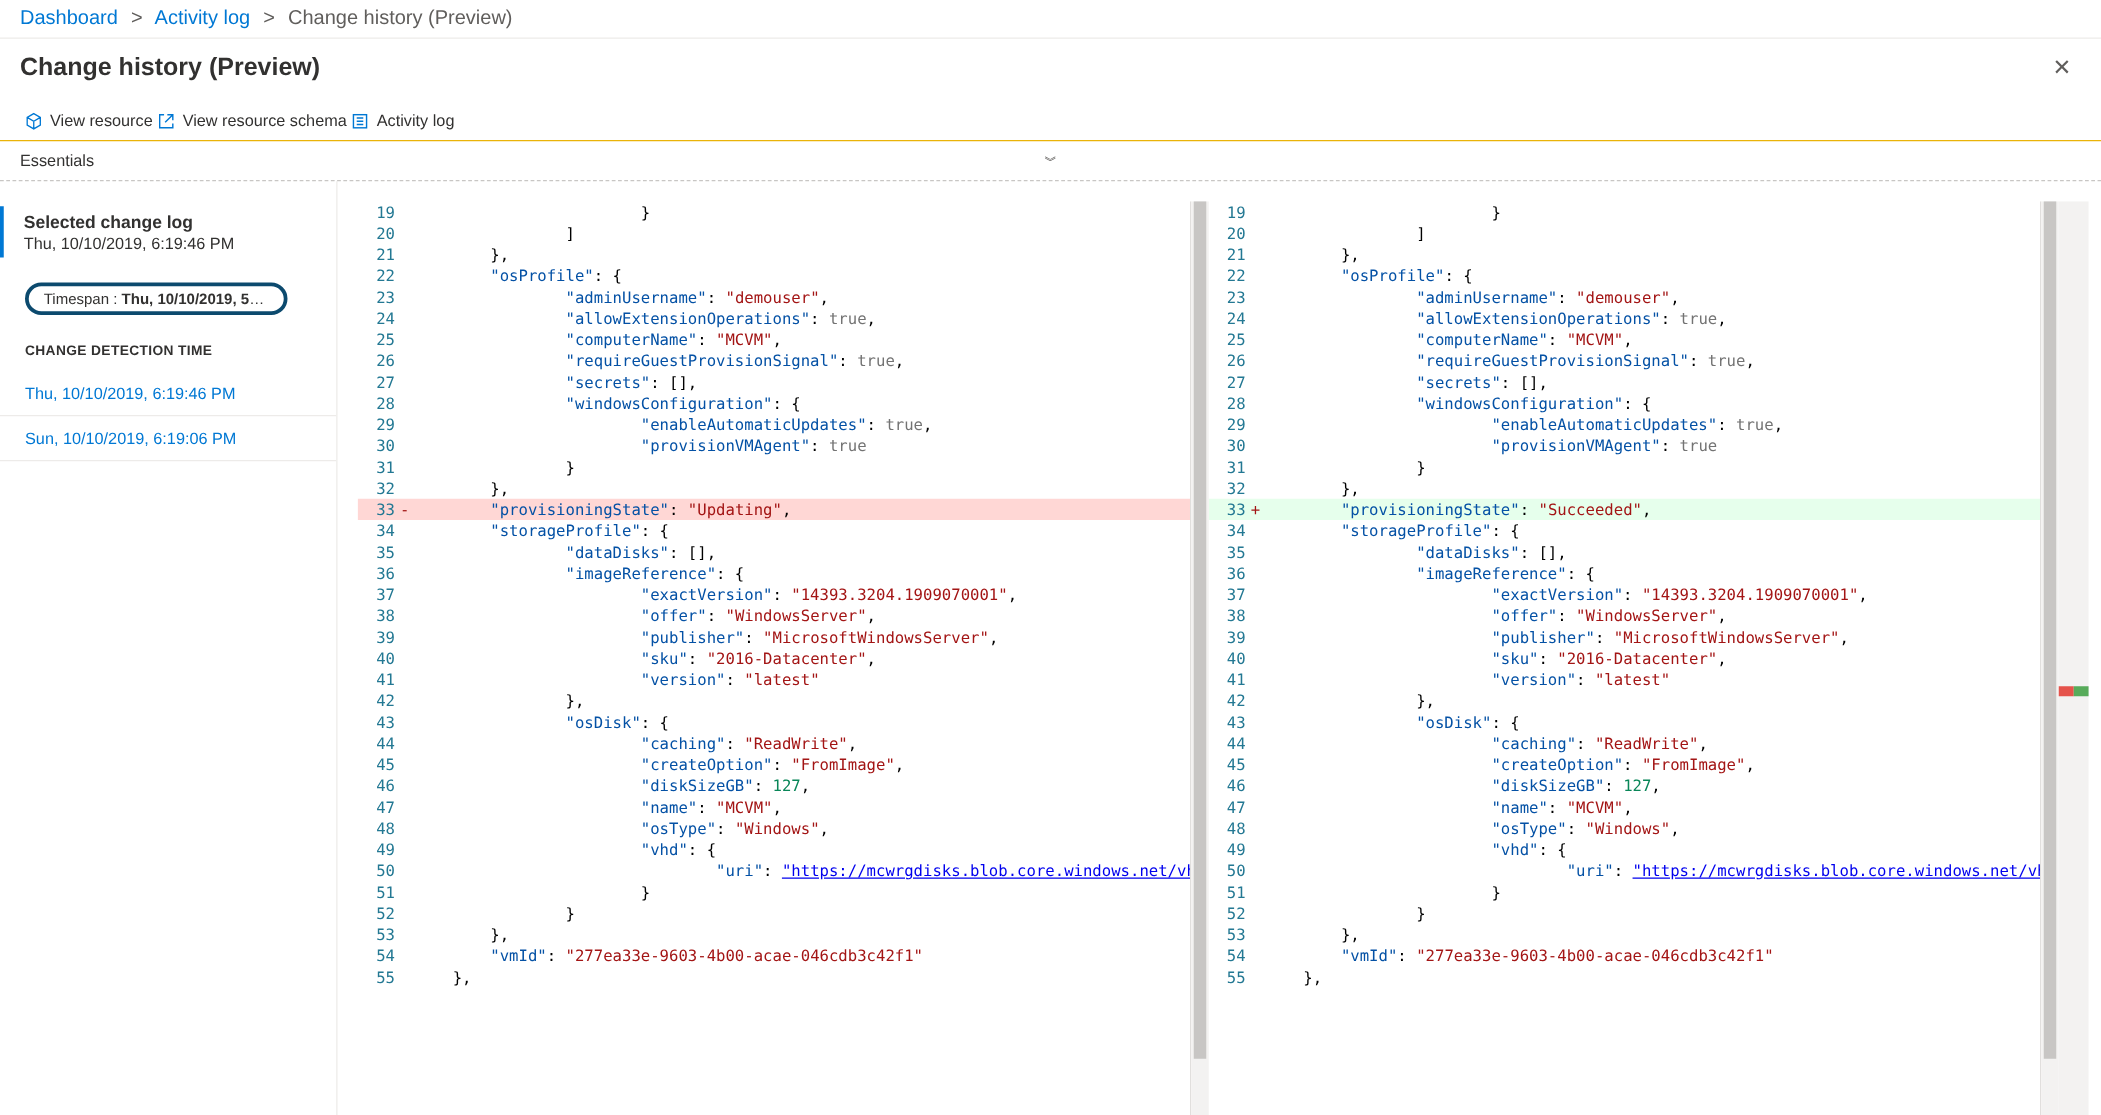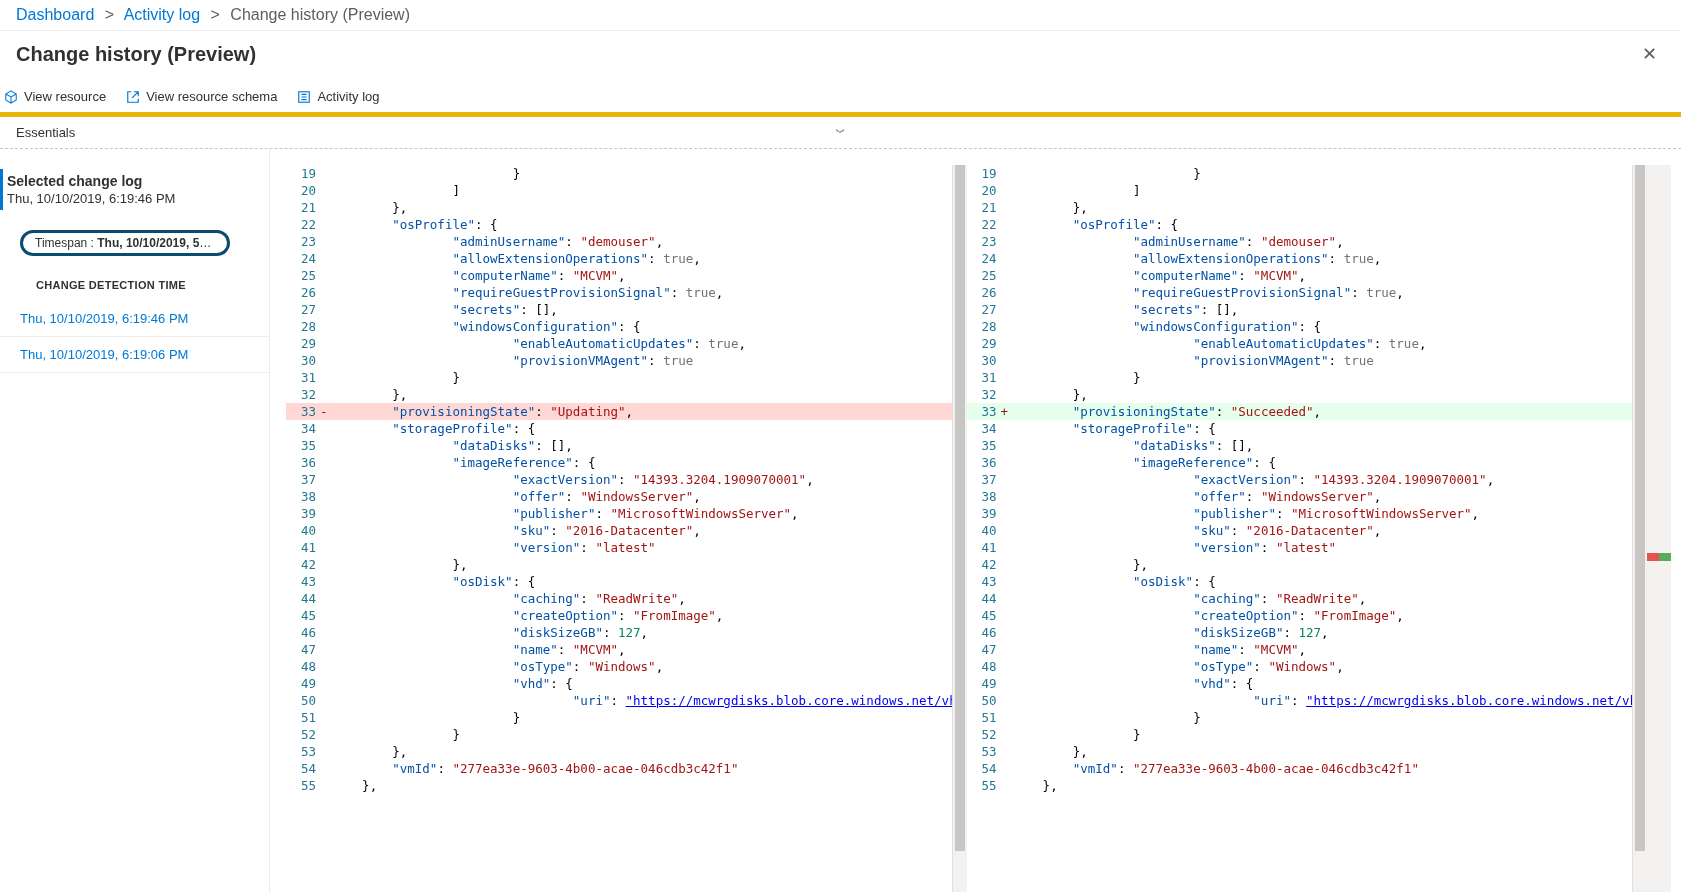--- a/index.html
+++ b/index.html
@@ -3,32 +3,32 @@
 <meta charset="utf-8">
 <style>
 * { margin: 0; padding: 0; box-sizing: border-box; }
 body { font-family: "Segoe UI", -apple-system, sans-serif; font-size: 13px; color: #323130; background: #fff; overflow: hidden; }
 .breadcrumb { padding: 6px 16px; font-size: 16px; color: #605e5c; border-bottom: 1px solid #edebe9; }
 .breadcrumb a { color: #0078d4; text-decoration: none; }
 .breadcrumb .sep { margin: 0 6px; color: #605e5c; }
 .page-header { display: flex; align-items: center; justify-content: space-between; padding: 8px 16px 12px; }
 .page-title { font-size: 20px; font-weight: 600; }
 .close-btn { font-size: 18px; cursor: pointer; color: #605e5c; padding: 4px 8px; }
-.toolbar { display: flex; gap: 20px; padding: 8px 4px; border-bottom: 5px solid #eab308; }
+.toolbar { display: flex; gap: 4px; padding: 8px 20px; border-bottom: 1px solid #eab308; }
 .toolbar-item { display: flex; align-items: center; gap: 6px; color: #323130; cursor: pointer; font-size: 13px; }
 .toolbar-item svg { width: 14px; height: 14px; }
 .essentials { padding: 8px 16px; font-size: 13px; border-bottom: 1px dashed #c8c6c4; position: relative; }
 .essentials-collapse { position: absolute; left: 50%; top: 50%; transform: translate(-50%, -50%); font-size: 10px; color: #605e5c; cursor: pointer; }
 .main { display: flex; height: calc(100vh - 130px); }
 .sidebar { width: 270px; border-right: 1px solid #edebe9; padding: 20px 0; }
-.selected-log { border-left: 3px solid #0078d4; padding: 4px 4px; margin-bottom: 20px; }
+.selected-log { border-left: 3px solid #0078d4; padding: 4px 16px; margin-bottom: 20px; }
 .selected-log-title { font-weight: 600; font-size: 14px; }
 .selected-log-time { font-size: 13px; color: #323130; margin-top: 2px; }
 .timespan-pill { margin: 0 20px 20px; padding: 3px 12px; border: 3px solid #0c4a6e; border-radius: 20px; font-size: 12px; display: inline-block; cursor: pointer; max-width: 210px; overflow: hidden; white-space: nowrap; text-overflow: ellipsis; }
-.section-label { font-size: 11px; font-weight: 600; color: #323130; padding: 0 20px 10px; letter-spacing: 0.3px; margin-left: 16px; }
+.section-label { font-size: 11px; font-weight: 600; color: #323130; padding: 0 20px 10px; letter-spacing: 0.3px; }
 .time-list { }
 .time-item { padding: 10px 20px; font-size: 13px; color: #0078d4; border-bottom: 1px solid #edebe9; cursor: pointer; }
 .content { flex: 1; padding: 16px 10px 0 16px; overflow: hidden; display: flex; flex-direction: column; }
 .change-desc { font-size: 13px; margin-bottom: 14px; }
 .diff-wrap { flex: 1; display: flex; position: relative; overflow: hidden; }
 .diff-pane { flex: 1; font-family: Consolas, Menlo, monospace; font-size: 12.5px; line-height: 17px; overflow: hidden; position: relative; border-right: 1px solid #e1dfdd; }
 .diff-pane:last-child { border-right: none; }
 .gutter { display: inline-block; width: 34px; text-align: right; color: #237893; padding-right: 4px; user-select: none; vertical-align: top; }
 .marker { display: inline-block; width: 12px; color: #a31515; text-align: left; }
 .row { display: flex; }
@@ -95,21 +95,21 @@
     <div class="selected-log">
       <div class="selected-log-title">Selected change log</div>
       <div class="selected-log-time">Thu, 10/10/2019, 6:19:46 PM</div>
     </div>
     <div class="timespan-pill">
       <span>Timespan : </span><b>Thu, 10/10/2019, 5:48:...</b>
     </div>
     <div class="section-label">CHANGE DETECTION TIME</div>
     <div class="time-list" id="time-list">
         <div class="time-item">Thu, 10/10/2019, 6:19:46 PM</div>
-        <div class="time-item">Thu, 10/10/2019, 6:19:06 PM</div>
+        <div class="time-item">Sun, 10/10/2019, 6:19:06 PM</div>
       </div>
   </div>
 
   <div class="content">
     <div class="diff-wrap">
       <div class="diff-pane" id="left-pane">
           <div class="row ">
             <span class="gutter">19</span>
             <span class="marker"></span>
             <span class="code">                        <span class="punct">}</span></span>

